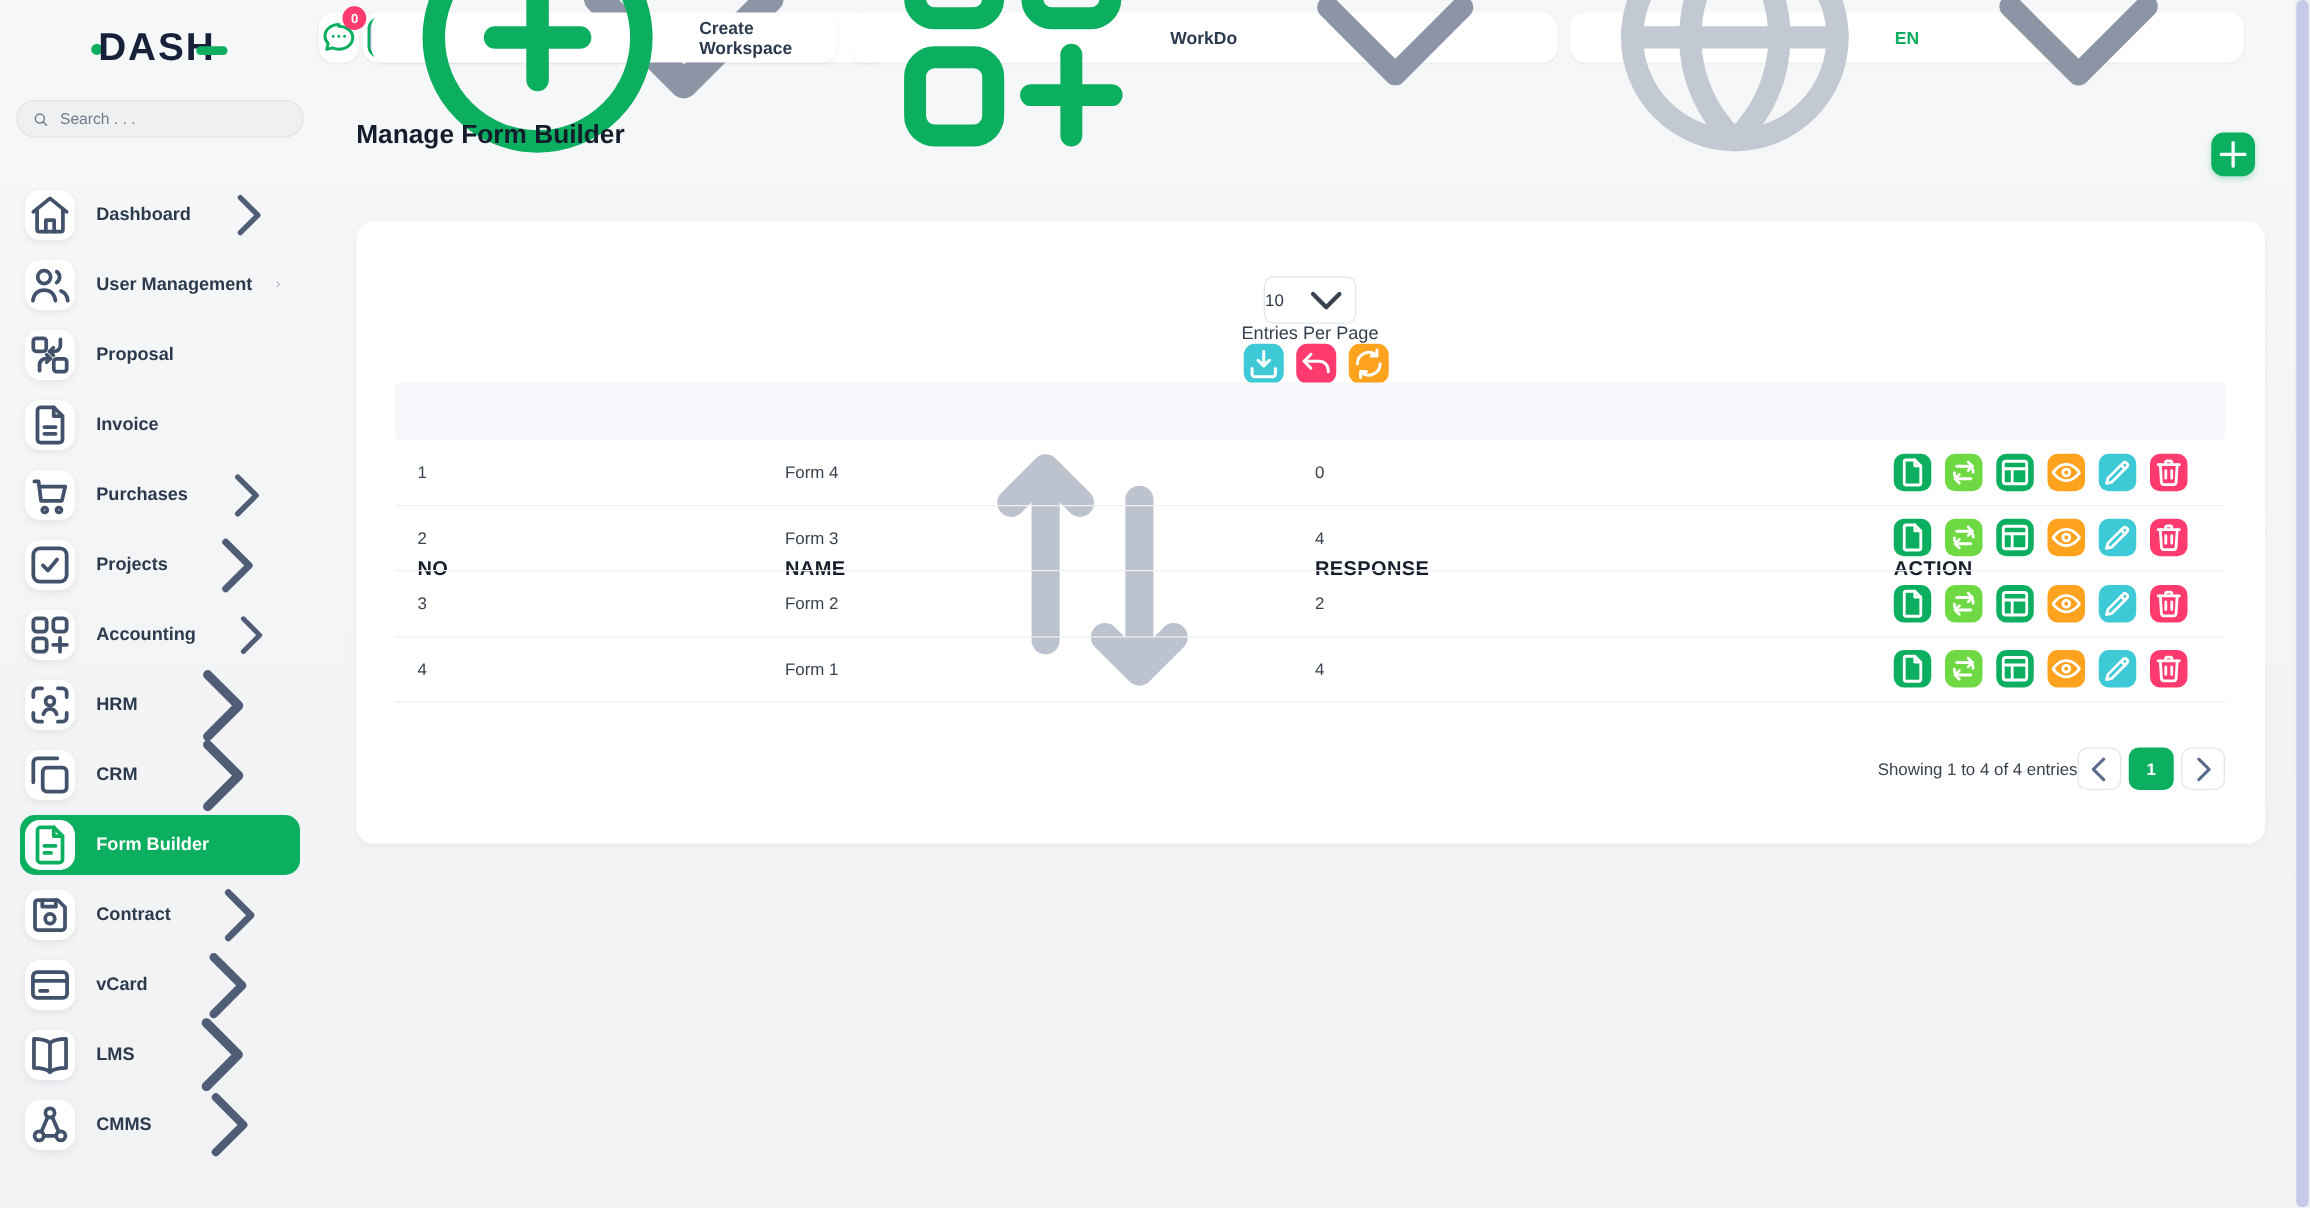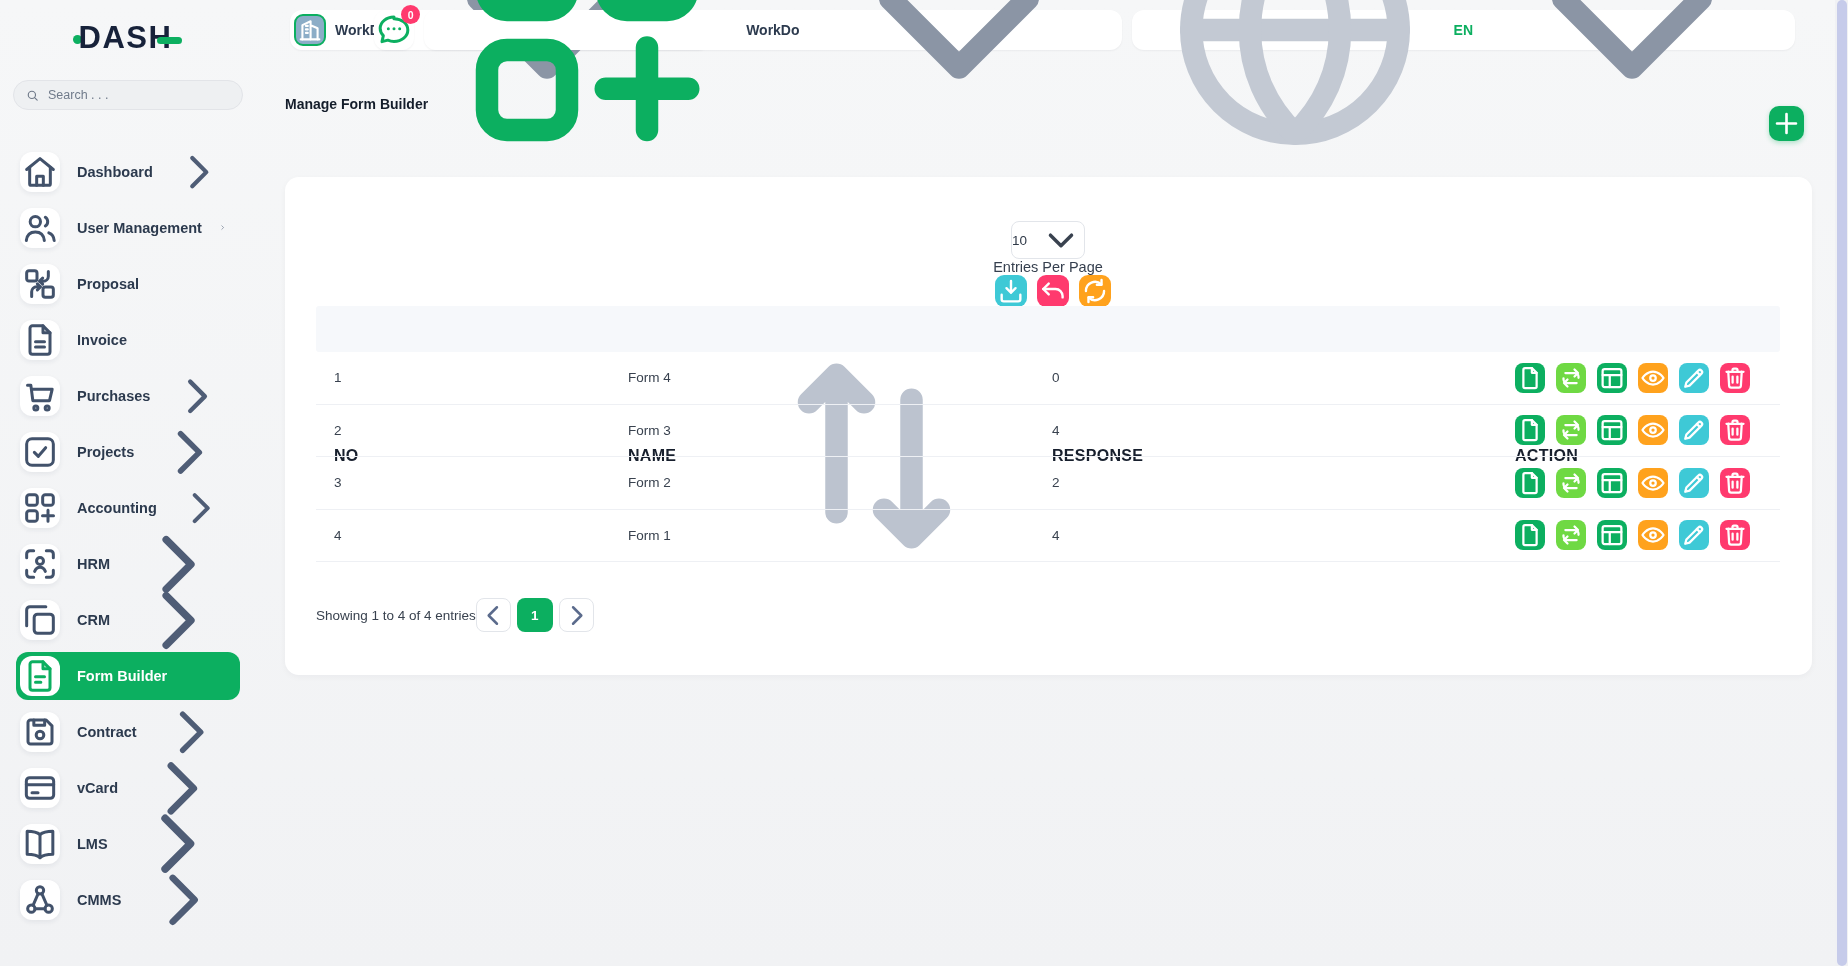--- a/index.html
+++ b/index.html
@@ -40,21 +40,21 @@
   .chat-btn { position:relative; width:40px; height:40px; background:#fff; border-radius:12px; display:flex; align-items:center; justify-content:center; box-shadow:0 1px 2px rgba(15,25,45,.05); cursor:pointer; color:#0caf60; }
   .chat-btn svg { width:21px; height:21px; }
   .badge { position:absolute; top:-5px; right:-6px; min-width:19px; height:19px; border-radius:10px; background:#ff3a6e; color:#fff; font-size:10.5px; font-weight:700; display:flex; align-items:center; justify-content:center; padding:0 5px; }
   .green-ic { color:#0caf60; display:flex; }
   .green-ic svg { width:18px; height:18px; }
   .globe-ic { color:#c3c9d3; display:flex; }
   .globe-ic svg { width:19px; height:19px; }
   .lang-label { font-size:14px; font-weight:700; color:#0caf60; }
 
   
-  .page-title { position:absolute; left:30px; top:96px; font-size:14px; font-weight:700; color:#141d2b; }
+  .page-title { position:absolute; left:30px; top:96px; font-size:21px; font-weight:700; color:#141d2b; }
   .breadcrumb { position:absolute; left:31px; top:132px; display:flex; align-items:center; gap:9px; font-size:13px; }
   .bc-link { color:#0caf60; cursor:pointer; }
   .bc-sep { color:#9aa3b1; display:flex; }
   .bc-sep svg { width:11px; height:11px; }
   .bc-current { color:#8d97a6; }
   .add-btn { position:absolute; right:44px; top:106px; width:35px; height:35px; border-radius:10px; background:#0caf60; color:#fff; border:none; display:flex; align-items:center; justify-content:center; cursor:pointer; box-shadow:0 2px 5px rgba(12,175,96,.3); }
   .add-btn svg { width:18px; height:18px; }
 
   
   .card { position:absolute; left:30px; top:177px; width:1527px; height:498px; background:#fff; border-radius:14px; box-shadow:0 2px 6px rgba(20,30,55,.04); }
@@ -73,21 +73,21 @@
   .th { padding-left:18px; font-size:16px; font-weight:800; color:#171f2d; letter-spacing:.3px; display:flex; align-items:center; }
   .th .sort-icon { margin-left:auto; margin-right:10px; color:#bcc3cf; display:flex; cursor:pointer; }
   .th .sort-icon svg { width:14px; height:14px; }
   .tbody { position:absolute; left:31px; right:32px; top:175px; }
   .tr { height:52.5px; display:grid; grid-template-columns:294px 424px 463px 1fr; align-items:center; border-bottom:1px solid #eef0f4; font-size:13.5px; color:#39424f; }
   .td { padding-left:18px; }
   .td-actions { display:flex; gap:11px; padding-left:18px; }
   .act-btn { width:30px; height:30px; border-radius:8px; border:none; color:#fff; display:flex; align-items:center; justify-content:center; cursor:pointer; }
   .act-btn svg { width:15px; height:15px; }
 
-  .card-footer { position:absolute; left:31px; right:32px; top:421px; height:34px; display:flex; align-items:center; justify-content:flex-start; }
+  .card-footer { position:absolute; left:31px; right:32px; top:421px; height:34px; display:flex; align-items:center; justify-content:flex-end; }
   .showing { font-size:13.5px; color:#39424f; }
   .pagination { display:flex; gap:6px; align-items:center; }
   .pg-btn { width:35px; height:34px; border-radius:8px; background:#fff; border:1px solid #e2e5ea; color:#5b6b8c; display:flex; align-items:center; justify-content:center; cursor:pointer; }
   .pg-btn svg { width:12px; height:12px; }
   .pg-current { width:36px; height:34px; border-radius:8px; background:#0caf60; border:none; color:#fff; font-size:13.5px; font-weight:700; display:flex; align-items:center; justify-content:center; cursor:pointer; }
 
   
   .scrollbar { position:absolute; right:0; top:0; width:13px; height:100%; background:#f0f1f4; }
   .scroll-thumb { position:absolute; top:0; left:1.5px; width:10px; height:100%; border-radius:5px; background:#c6cbea; cursor:pointer; }
 </style>
@@ -347,20 +347,29 @@
     </div>
     <div class="topbar-right">
       <div class="chat-btn">
         <span style="display:flex;">
             <svg viewBox="0 0 24 24" fill="none" stroke="currentColor" stroke-width="1.8" stroke-linecap="round" stroke-linejoin="round" style="width:100%;height:100%;">
               <path d="M12 4.2c-4.6 0-8.3 3-8.3 6.8 0 1.7.7 3.2 1.9 4.4L4.8 19l3.5-.9c1.1.5 2.4.8 3.7.8 4.6 0 8.3-3 8.3-6.9s-3.7-6.8-8.3-6.8z"></path>
               <path d="M8.6 11.2h.01M12 11.2h.01M15.4 11.2h.01"></path>
             </svg>
           </span>
         <span class="badge">0</span>
+      </div>
+      <div class="pill">
+        <span class="green-ic">
+            <svg viewBox="0 0 24 24" fill="none" stroke="currentColor" stroke-width="1.8" stroke-linecap="round" stroke-linejoin="round" style="width:100%;height:100%;">
+              <circle cx="12" cy="12" r="8.3"></circle>
+              <path d="M12 8.6v6.8M8.6 12h6.8"></path>
+            </svg>
+          </span>
+        <span class="p-label">Create Workspace</span>
       </div>
       <div class="pill">
         <span class="green-ic">
             <svg viewBox="0 0 24 24" fill="none" stroke="currentColor" stroke-width="1.8" stroke-linecap="round" stroke-linejoin="round" style="width:100%;height:100%;">
               <rect x="4" y="4" width="6.4" height="6.4" rx="1.6"></rect>
               <rect x="13.6" y="4" width="6.4" height="6.4" rx="1.6"></rect>
               <rect x="4" y="13.6" width="6.4" height="6.4" rx="1.6"></rect>
               <path d="M16.8 13.4v6.6M13.5 16.7h6.6"></path>
             </svg>
           </span>

